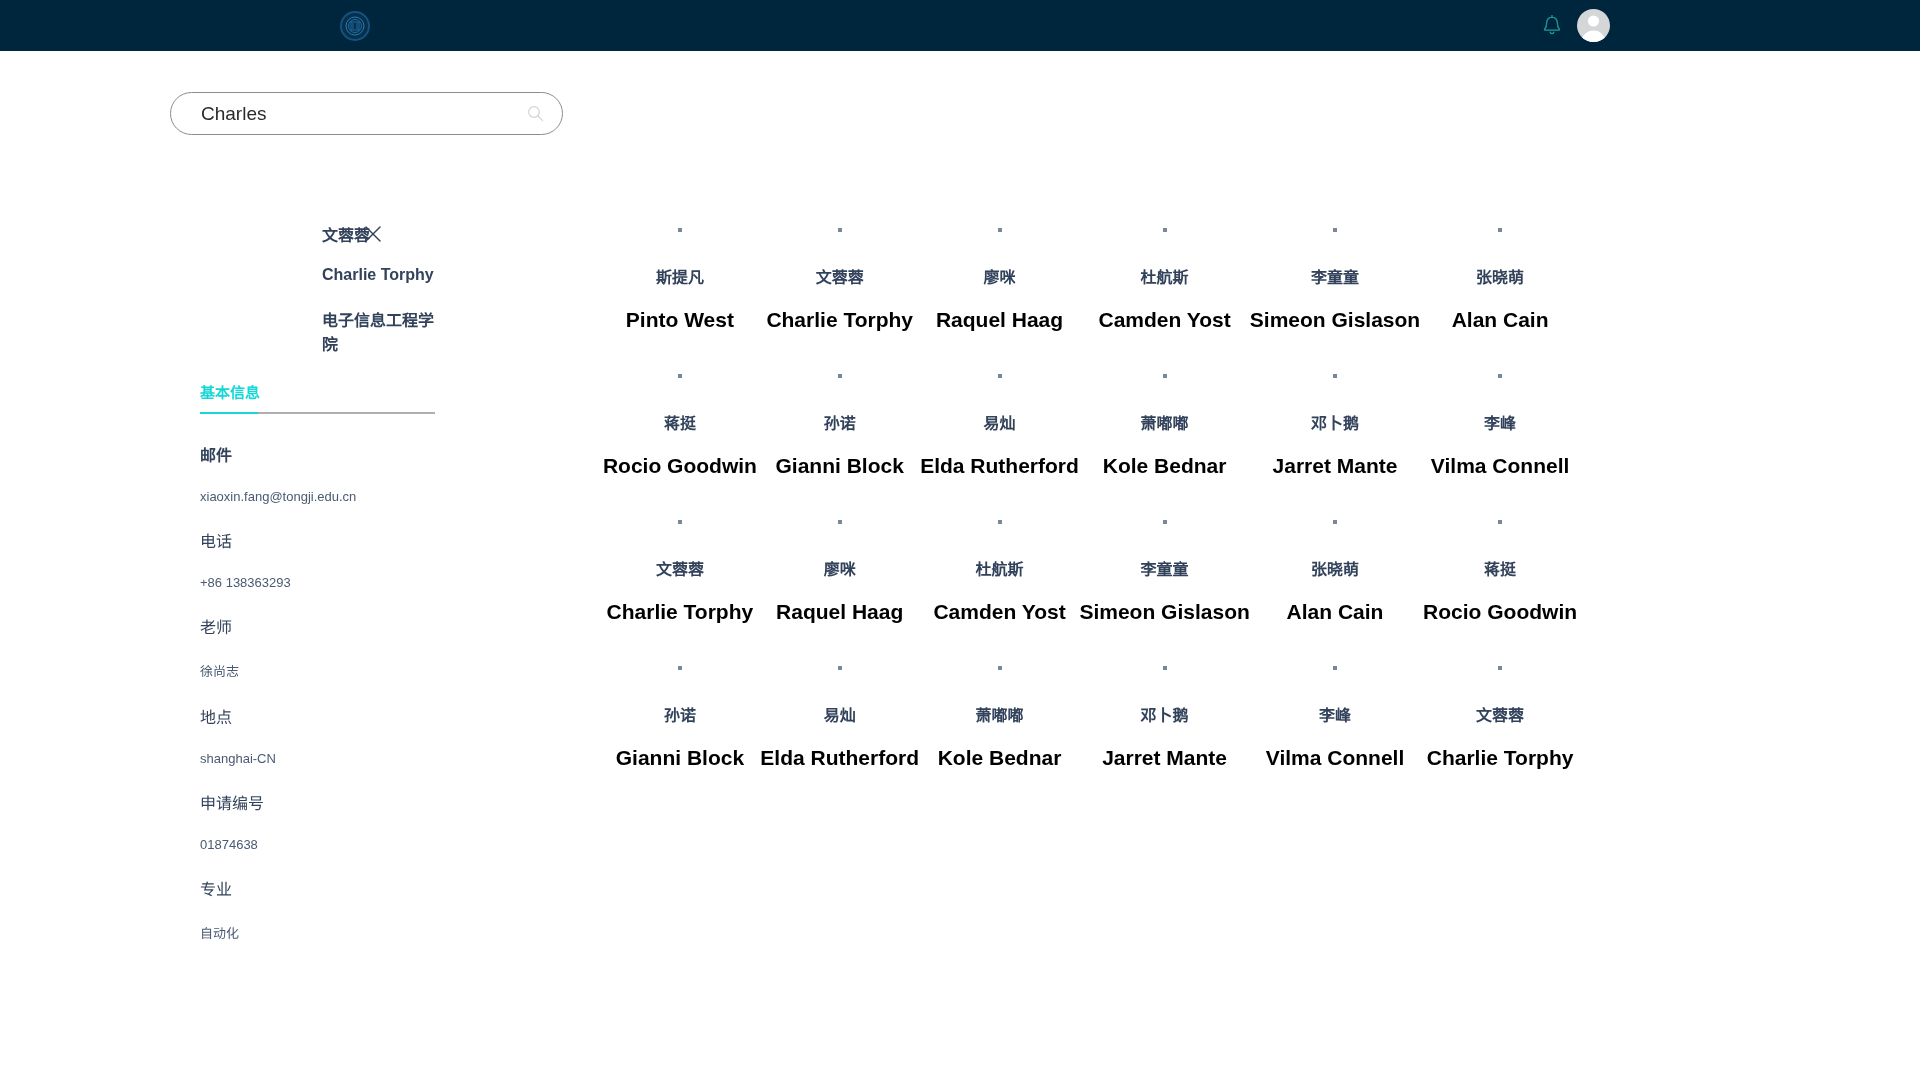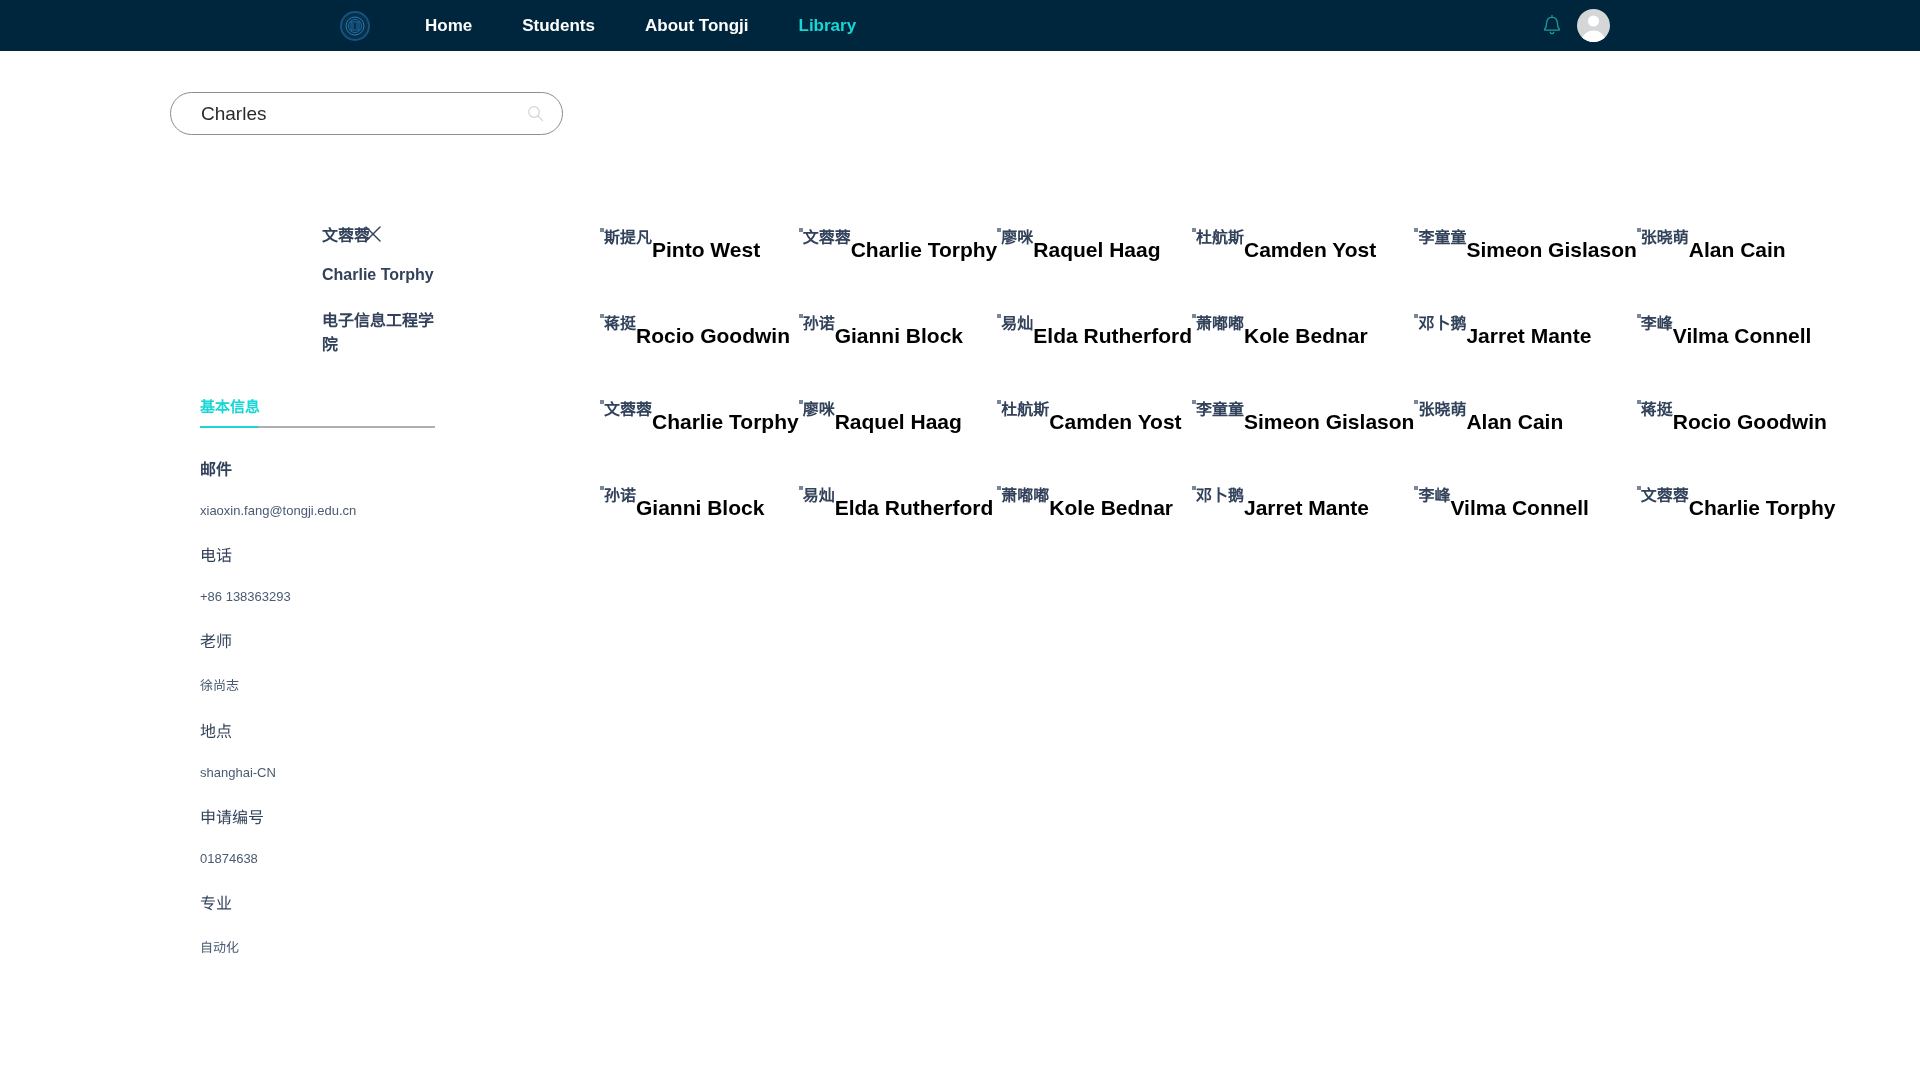--- a/index.html
+++ b/index.html
@@ -176,21 +176,21 @@
   .detail-dept {
     font-size: 16px;
     font-weight: bold;
     color: #33425b;
     margin-top: 23px;
     text-align: left;
     padding-left: 122px;
   }
 
   .tabs {
-    margin-top: 40px;
+    margin-top: 26px;
     width: 235px;
     position: relative;
   }
 
   .tab-label {
     font-size: 15px;
     font-weight: bold;
     color: #16d6d6;
     padding-bottom: 10px;
     display: inline-block;
@@ -249,21 +249,21 @@
 
   .people-grid {
     display: grid;
     grid-template-columns: repeat(6, 1fr);
     row-gap: 44px;
     column-gap: 0;
   }
 
   .person-card {
     display: flex;
-    flex-direction: row;
+    flex-direction: column;
     align-items: center;
     cursor: pointer;
   }
 
   .person-avatar {
     width: 4px;
     height: 4px;
     background: #7a8699;
     margin-bottom: 38px;
     flex: 0 0 auto;
@@ -294,26 +294,20 @@
   <div class="nav-logo">
     <svg width="20" height="20" viewBox="0 0 20 20" aria-hidden="true">
       <circle cx="10" cy="10" r="9" fill="none" stroke="#2a7bb5" stroke-width="1"></circle>
       <circle cx="10" cy="10" r="6.5" fill="none" stroke="#2a7bb5" stroke-width="0.8"></circle>
       <rect x="6" y="6" width="8" height="8" fill="none" stroke="#2a7bb5" stroke-width="0.8"></rect>
       <line x1="8" y1="7" x2="8" y2="13" stroke="#2a7bb5" stroke-width="0.8"></line>
       <line x1="12" y1="7" x2="12" y2="13" stroke="#2a7bb5" stroke-width="0.8"></line>
     </svg>
   </div>
 
-  <nav class="nav-links">
-    <a class="nav-link" href="#">Home</a>
-    <a class="nav-link" href="#">Students</a>
-    <a class="nav-link" href="#">About Tongji</a>
-    <a class="nav-link active" href="#">Library</a>
-  </nav>
 
   <div class="nav-right">
     <span class="bell-icon">
       <svg width="22" height="24" viewBox="0 0 22 24" aria-hidden="true">
         <path d="M11 3.2c-3.1 0-5.3 2.3-5.3 5.3 0 4.3-1.3 5.9-2.1 6.8-.3.3-.1.8.3.8h14.2c.4 0 .6-.5.3-.8-.8-.9-2.1-2.5-2.1-6.8 0-3-2.2-5.3-5.3-5.3z" fill="none" stroke="#1b9c9c" stroke-width="1.3" stroke-linejoin="round"></path>
         <path d="M9.2 18.2c.3.9 1 1.5 1.8 1.5s1.5-.6 1.8-1.5" fill="none" stroke="#1b9c9c" stroke-width="1.3" stroke-linecap="round"></path>
         <line x1="11" y1="1.6" x2="11" y2="3.2" stroke="#1b9c9c" stroke-width="1.3" stroke-linecap="round"></line>
       </svg>
     </span>
 

